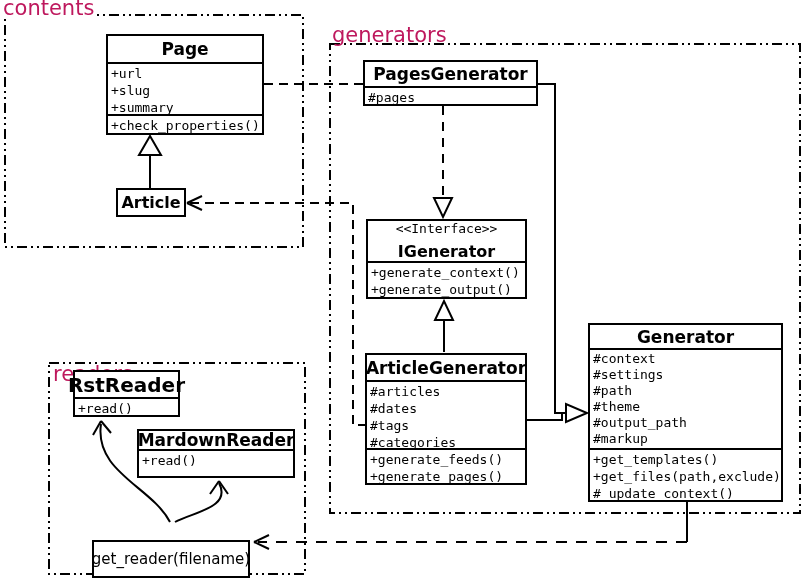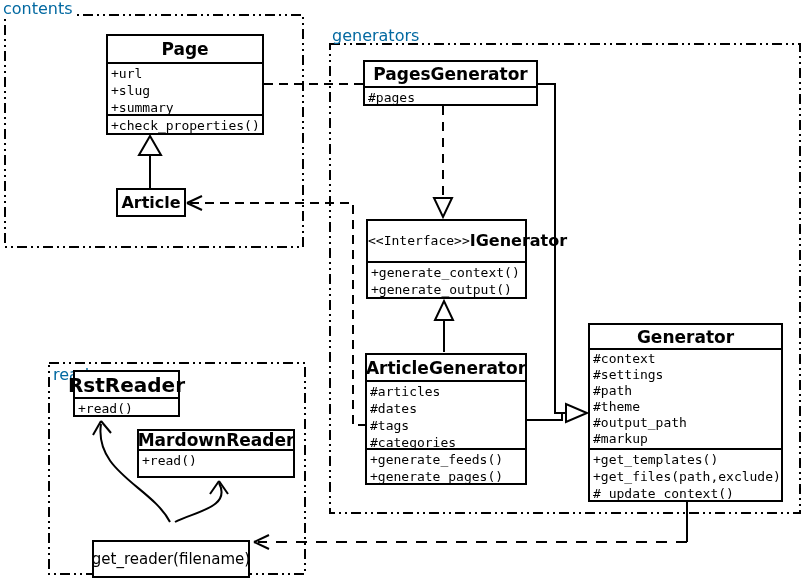--- a/index.html
+++ b/index.html
@@ -3,21 +3,21 @@
 <meta charset="utf-8">
 <style>
   html,body{margin:0;padding:0;background:#ffffff;}
   #stage{
     position:relative;width:803px;height:579px;background:#ffffff;
     font-family:"DejaVu Sans","Liberation Sans",sans-serif;color:#000;
     overflow:hidden;
   }
   #wires{position:absolute;left:0;top:0;}
   .pkg-label{
-    position:absolute;font-size:16px;color:#0369a1;background:#ffffff;
+    position:absolute;font-size:21px;color:#be185d;background:#ffffff;
     padding:0 2px;line-height:15px;white-space:nowrap;
   }
   .uml-class{
     position:absolute;box-sizing:border-box;border:2px solid #000;
     background:#ffffff;display:flex;flex-direction:column;
   }
   .uml-title{
     display:flex;align-items:center;justify-content:center;
     font-weight:bold;font-size:16px;line-height:18px;flex:0 0 auto;
     white-space:nowrap;
@@ -26,21 +26,21 @@
     font-family:"DejaVu Sans Mono","Liberation Mono",monospace;
     font-weight:normal;font-size:13px;text-align:center;line-height:16px;
   }
   .uml-sec{
     box-sizing:border-box;border-top:2px solid #000;
     font-family:"DejaVu Sans Mono","Liberation Mono",monospace;
     font-size:13px;line-height:17px;padding:1px 3px 16px 3px;flex:0 0 auto;
     white-space:nowrap;overflow:hidden;
   }
   .uml-sec.tight{line-height:16px;}
-  .titleblock{display:flex;flex-direction:row;align-items:center;justify-content:flex-start;flex:0 0 auto;}
+  .titleblock{display:flex;flex-direction:column;align-items:center;justify-content:space-between;flex:0 0 auto;}
   .fn-box{
     position:absolute;box-sizing:border-box;border:2px solid #000;background:#ffffff;
     display:flex;align-items:center;justify-content:center;font-size:15px;white-space:nowrap;margin-top:18px;
   }
 </style>
 </head>
 <body>
 
 <div id="stage">
 

